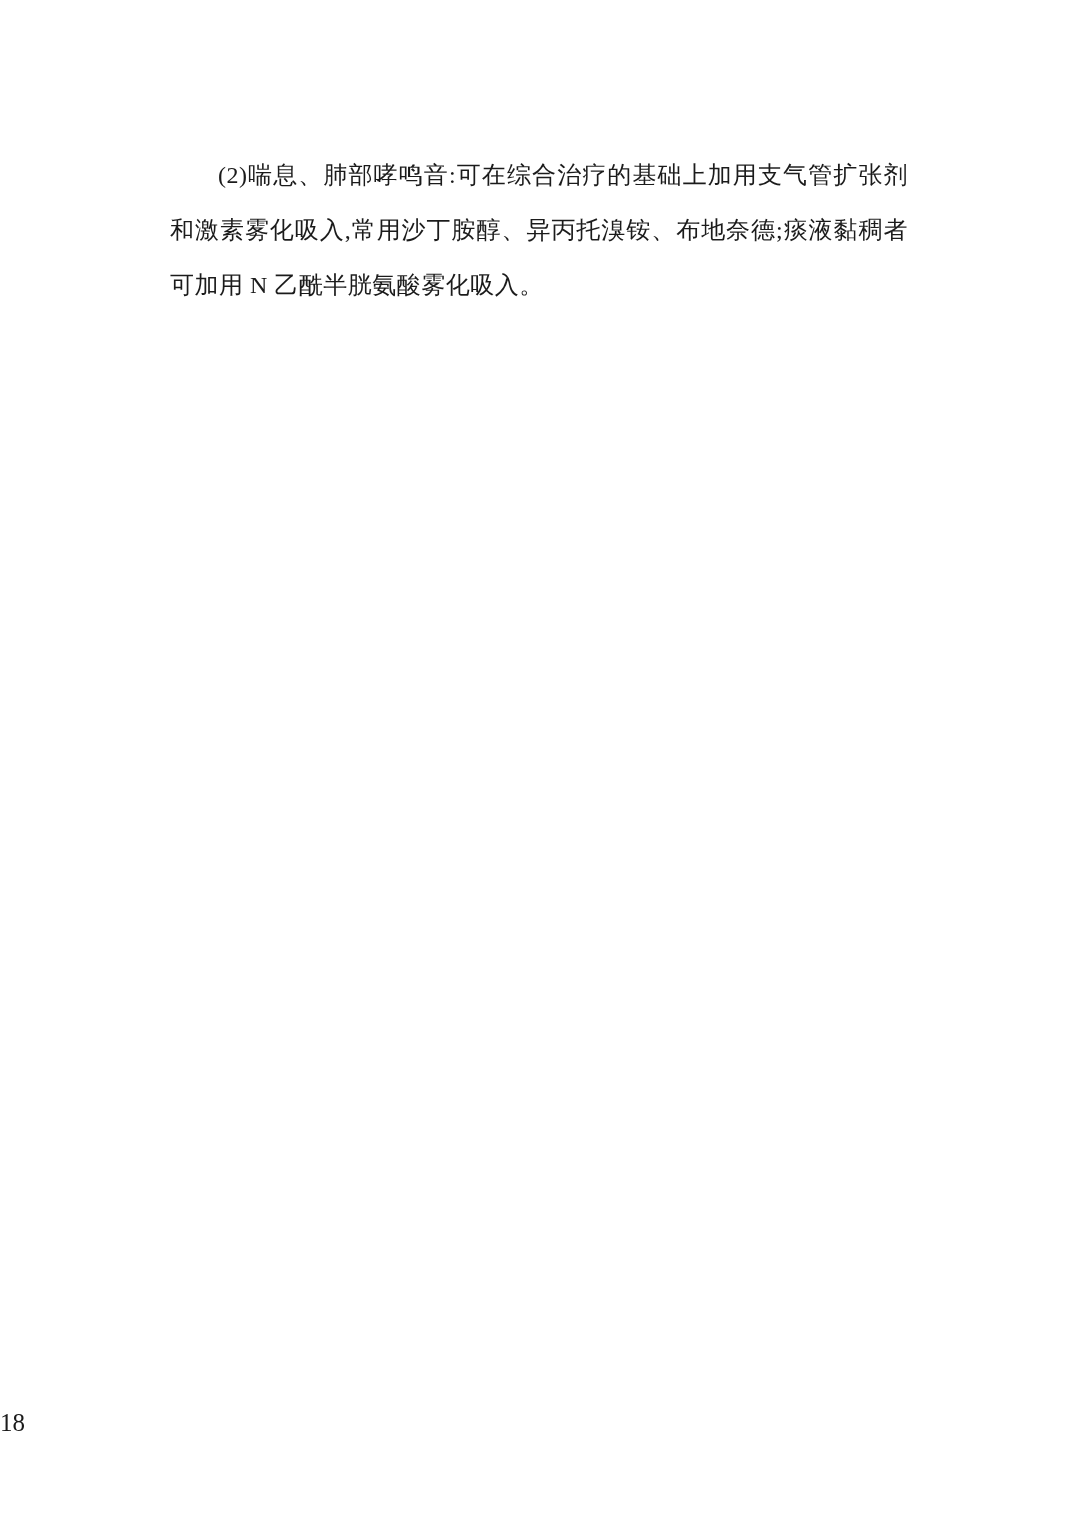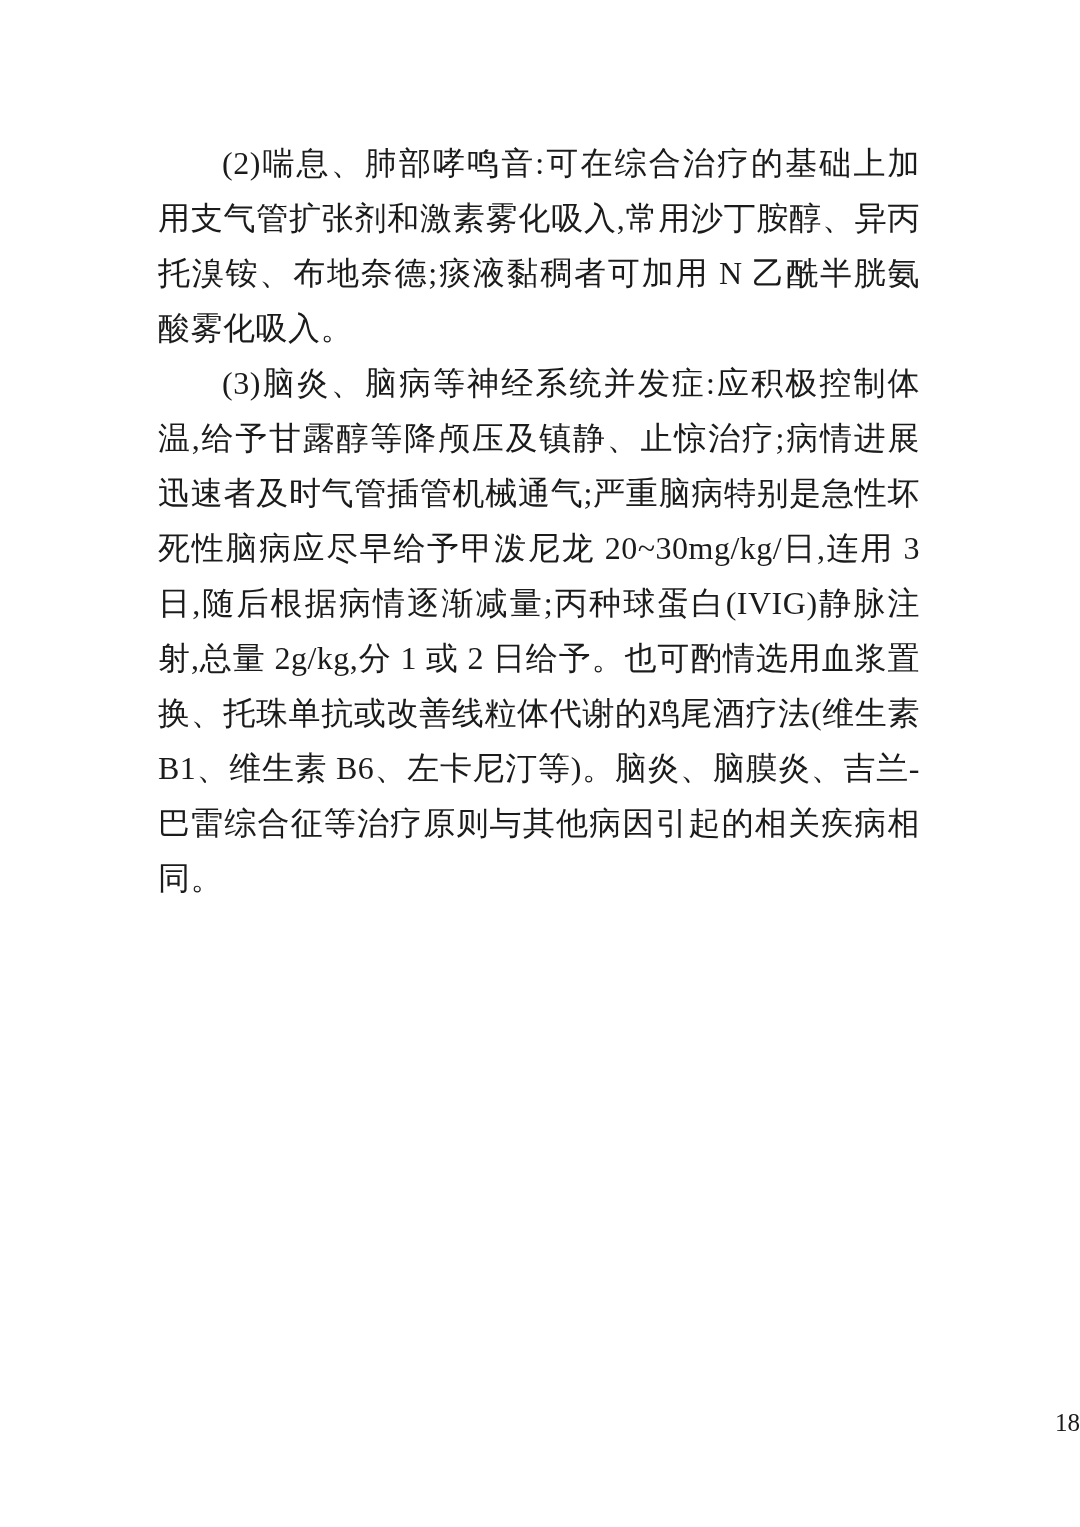--- a/index.html
+++ b/index.html
@@ -16,42 +16,41 @@
     font-family: "Liberation Serif", "DejaVu Serif", serif;
     color: #1b1b1b;
   }
   .content {
     position: absolute;
     left: 158px;
     top: 136px;
     width: 762px;
   }
   .content p {
-    margin: 0;
-    font-size: 32px;
+    margin: 12px;
+    font-size: 24px;
     line-height: 55px;
     text-align: justify;
     text-justify: inter-character;
     text-indent: 2em;
     letter-spacing: 0.5px;
     word-break: break-word;
   }
   .page-footer {
     position: absolute;
     left: 0;
     top: 1408px;
     width: 100%;
-    text-align: right;
+    text-align: left;
     font-size: 25px;
     line-height: 30px;
     color: #1b1b1b;
   }
 </style>
 </head>
 <body>
 
 <div class="page">
   <div class="content">
     <p>(2)喘息、肺部哮鸣音:可在综合治疗的基础上加用支气管扩张剂和激素雾化吸入,常用沙丁胺醇、异丙托溴铵、布地奈德;痰液黏稠者可加用 N 乙酰半胱氨酸雾化吸入。</p>
-    <p>(3)脑炎、脑病等神经系统并发症:应积极控制体温,给予甘露醇等降颅压及镇静、止惊治疗;病情进展迅速者及时气管插管机械通气;严重脑病特别是急性坏死性脑病应尽早给予甲泼尼龙 20~30mg/kg/日,连用 3 日,随后根据病情逐渐减量;丙种球蛋白(IVIG)静脉注射,总量 2g/kg,分 1 或 2 日给予。也可酌情选用血浆置换、托珠单抗或改善线粒体代谢的鸡尾酒疗法(维生素 B1、维生素 B6、左卡尼汀等)。脑炎、脑膜炎、吉兰-巴雷综合征等治疗原则与其他病因引起的相关疾病相同。</p>
   </div>
   <div class="page-footer">18</div>
 </div>
 
 </body></html>

